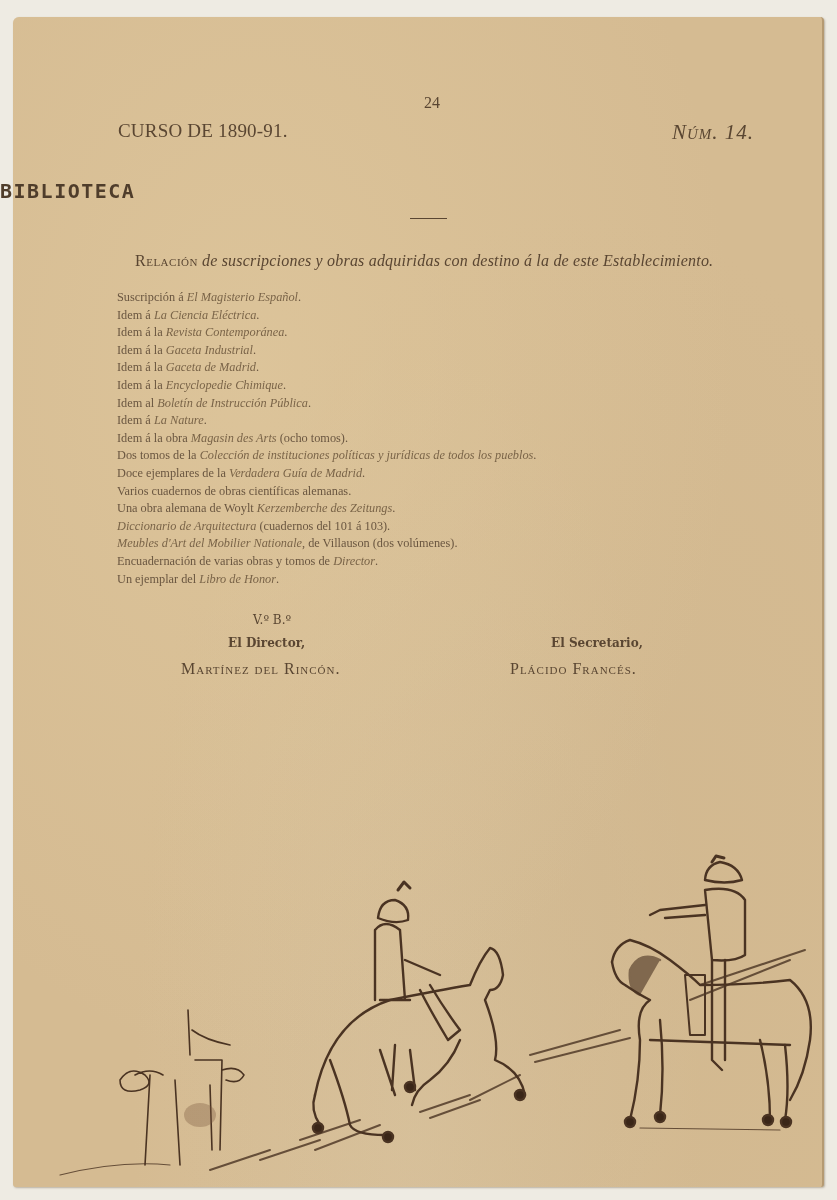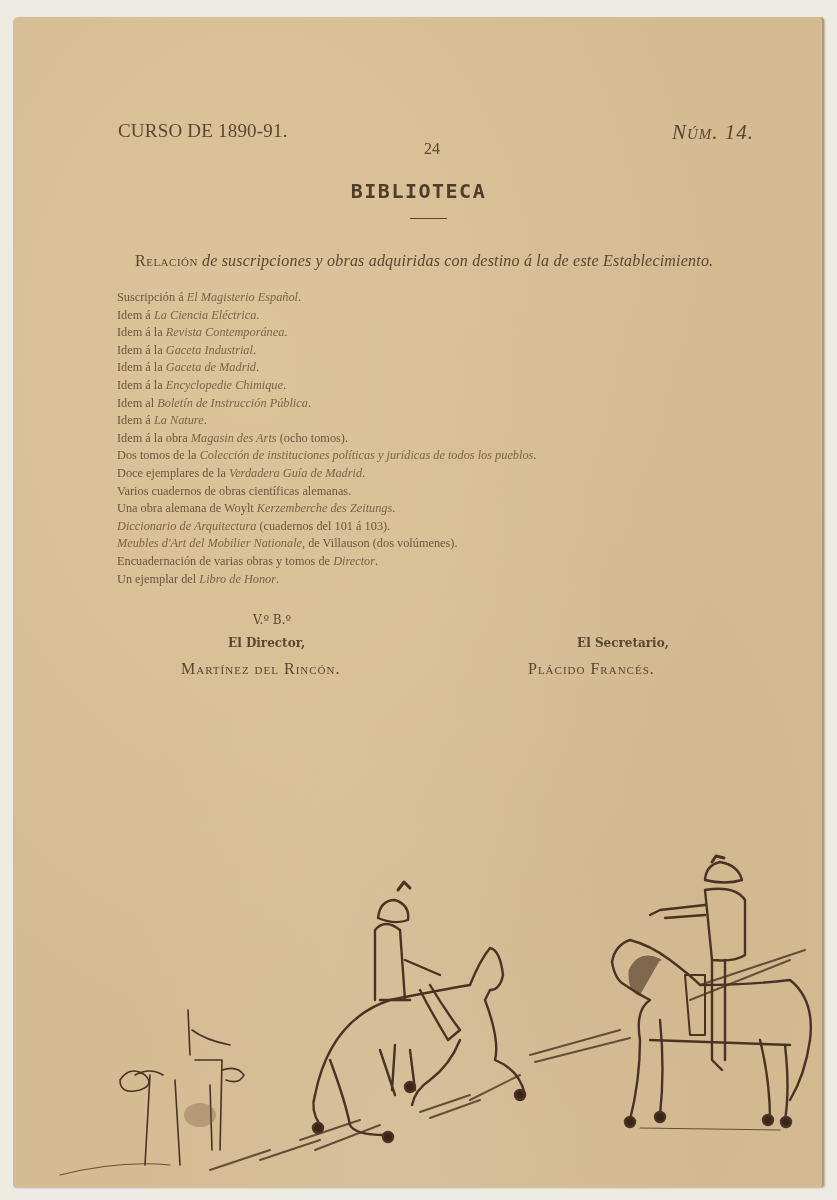--- a/index.html
+++ b/index.html
@@ -14,40 +14,40 @@
         radial-gradient(ellipse at 30% 30%, rgba(226,203,160,0.55), rgba(0,0,0,0) 60%),
         radial-gradient(ellipse at 70% 75%, rgba(205,180,140,0.45), rgba(0,0,0,0) 55%),
         radial-gradient(ellipse at 50% 95%, rgba(220,200,165,0.6), rgba(0,0,0,0) 50%),
         #d5bb92;
       border-radius: 6px 4px 3px 3px;
       box-shadow: 1px 1px 2px rgba(90,70,40,0.35);
       border-right: 2px solid #b59a72;
     }
     .ink { color: #5a4632; }
     .abs { position: absolute; white-space: nowrap; }
-    .page-num { left: 424px; top: 94px; font-size: 16px; margin-top: 46px; }
+    .page-num { left: 424px; top: 94px; font-size: 16px; }
     .curso { left: 118px; top: 120px; font-size: 19px; letter-spacing: 0.2px; }
     .num { left: 672px; top: 120px; font-size: 21px; font-variant: small-caps; letter-spacing: 1px; font-style: italic; }
     .title {
-      left: 0; width: 837px; text-align: center; top: 179px;
+      left: 0; width: 837px; top: 179px;
       font-family: "DejaVu Sans Mono", "Liberation Mono", monospace;
       font-size: 20px; font-weight: bold; letter-spacing: 1.5px; color: #4f3d2b;
     }
     .rule { left: 410px; top: 218px; width: 37px; height: 1px; background: #5a4632; }
     .relacion { left: 135px; top: 252px; font-size: 16px; }
     .relacion .sc { font-variant: small-caps; letter-spacing: 0.5px; }
     .relacion i { letter-spacing: 0.2px; }
     .items { left: 117px; top: 289px; font-size: 12.3px; line-height: 17.6px; color: #6a5640; }
     .items div { height: 17.6px; }
     .items i { color: #7a6448; }
     .vb { left: 253px; top: 613px; font-size: 12px; font-family: "DejaVu Serif", serif; }
     .dir { left: 228px; top: 636px; font-size: 12px; font-family: "DejaVu Serif", serif; font-weight: bold; text-align: center; }
-    .sec { left: 551px; top: 636px; font-size: 12px; font-family: "DejaVu Serif", serif; font-weight: bold; margin-left: 26px; }
+    .sec { left: 551px; top: 636px; font-size: 12px; font-family: "DejaVu Serif", serif; font-weight: bold; }
     .name1 { left: 181px; top: 660px; font-size: 16px; font-variant: small-caps; letter-spacing: 1px; }
-    .name2 { left: 528px; top: 660px; font-size: 16px; font-variant: small-caps; letter-spacing: 1px; }
+    .name2 { left: 510px; top: 660px; font-size: 16px; font-variant: small-caps; letter-spacing: 1px; }
     .sketch { position: absolute; left: 0; top: 0; }
   </style>
 </head>
 <body>
 
 <div class="paper"></div>
 
 <div class="abs ink page-num">24</div>
 <div class="abs ink curso">CURSO DE 1890-91.</div>
 <div class="abs ink num">Núm. 14.</div>

